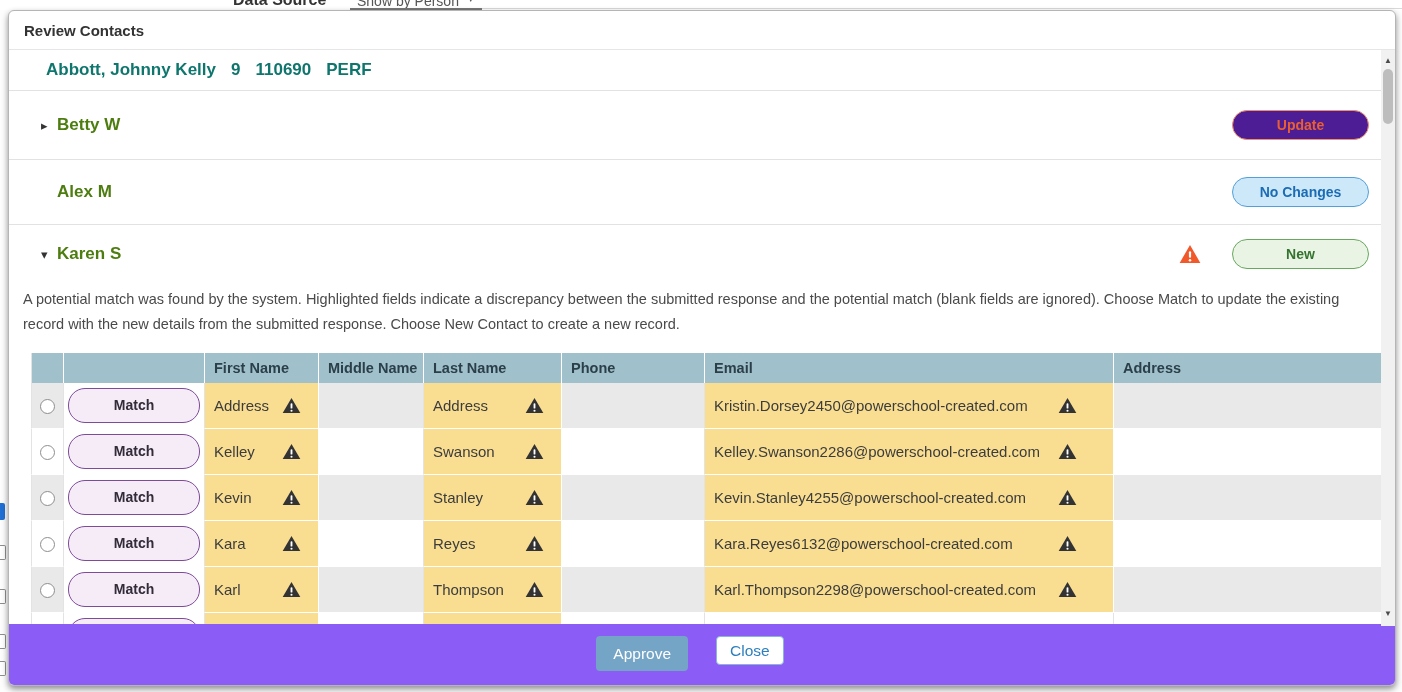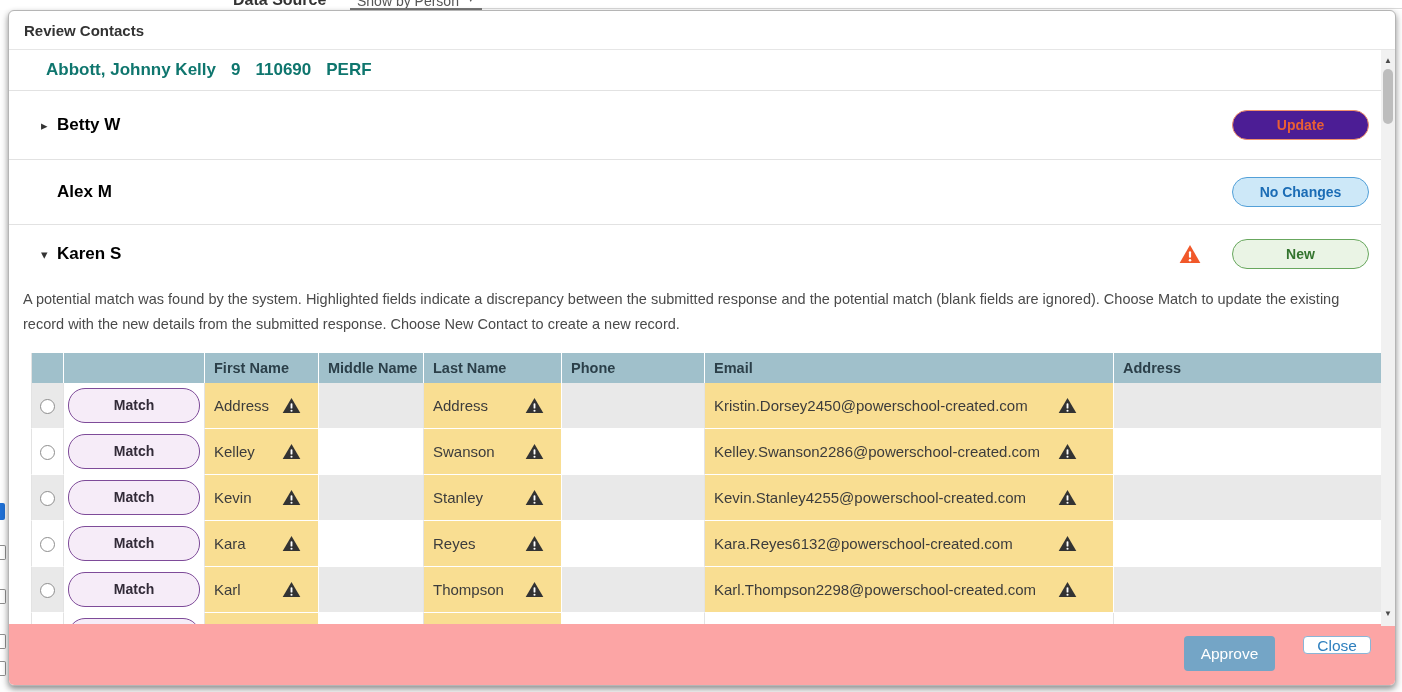--- a/index.html
+++ b/index.html
@@ -34,21 +34,21 @@
 
   .student-header { height:40px; padding:10px 0 0 37px; }
   .student-header span { font-size:17px; font-weight:bold; color:#0f766e; margin-right:15px; }
   .divider { height:1px; background:#e2e2e2; margin:0; }
 
   .contact-row { display:flex; align-items:center; padding:0 26px 0 32px; }
   .contact-row.r-betty { height:68px; }
   .contact-row.r-alex { height:64px; padding-left:48px; }
   .contact-row.r-karen { height:58px; }
   .expander { width:16px; font-size:13px; color:#333; flex:0 0 16px; }
-  .contact-name { font-size:17px; font-weight:bold; color:#000000; }
+  .contact-name { font-size:17px; font-weight:bold; color:#4d7c0f; }
   .flex-spacer { flex:1; }
   .pill { width:137px; height:30px; border-radius:15px; font-size:14px; font-weight:bold;
           display:flex; align-items:center; justify-content:center; cursor:pointer; }
   .pill.update { background:#4c1d95; border:1px solid #f0906b; color:#e95f33; }
   .pill.nochanges { background:#cde8f8; border:1px solid #53a0d8; color:#1b6cb5; }
   .pill.new { background:#eaf4e5; border:1px solid #68a75e; color:#33742e; }
   .warn-orange-wrap { margin-right:31px; width:22px; height:20px; }
 
   .match-help { font-size:14.5px; color:#4a4a4a; line-height:1.72; margin:4px 40px 8px 14px; }
 
@@ -65,25 +65,25 @@
   .cf { display:flex; align-items:center; justify-content:space-between; padding:0 17px 0 9px; }
   .cf.email-pad { padding-right:36px;align-items:flex-end; }
   .warn { width:19px; height:17px; flex:0 0 19px; }
   td.radio-cell { text-align:center; }
   .radio { display:inline-block; width:15px; height:15px; border:1px solid #8e8e8e; border-radius:50%; background:#fff; cursor:pointer; vertical-align:middle; }
   .match-btn { display:block; margin:5px auto; width:132px; height:35px; border-radius:17px;
                background:#f6ecf8; border:1.5px solid #7e4b99; color:#322b38; font-size:14px; font-weight:bold;
                font-family:"Liberation Sans", sans-serif; cursor:pointer; }
 
   
-  .modal-footer { position:absolute; left:0; right:0; bottom:0; height:61px; background:#fca5a5;
-                  display:flex; align-items:flex-start; justify-content:flex-end; padding:12px 24px 0 0; gap:28px; }
+  .modal-footer { position:absolute; left:0; right:0; bottom:0; height:61px; background:#8b5cf6;
+                  display:flex; align-items:flex-start; justify-content:center; padding:12px 24px 0 0; gap:28px; }
   .btn-approve { background:#74a5c6; color:#fff; border:none; border-radius:4px; height:35px; padding:0 17px;
                  font-size:15.5px; font-family:"Liberation Sans", sans-serif; cursor:pointer; }
-  .btn-close { background:#fff; color:#2d7fbe; border:1px solid #8ab5d6; border-radius:4px; height:18px; padding:0 13px;
+  .btn-close { background:#fff; color:#2d7fbe; border:1px solid #8ab5d6; border-radius:4px; height:29px; padding:0 13px;
                font-size:15.5px; font-family:"Liberation Sans", sans-serif; cursor:pointer; }
 </style>
 </head>
 <body>
 
 <svg width="0" height="0" style="position:absolute">
   <defs>
     <g id="warn-tri">
       <path d="M12 1.2 L23.4 20.8 H0.6 Z"></path>
       <rect x="10.8" y="8" width="2.4" height="7" rx="1.1" fill="#fff"></rect>

